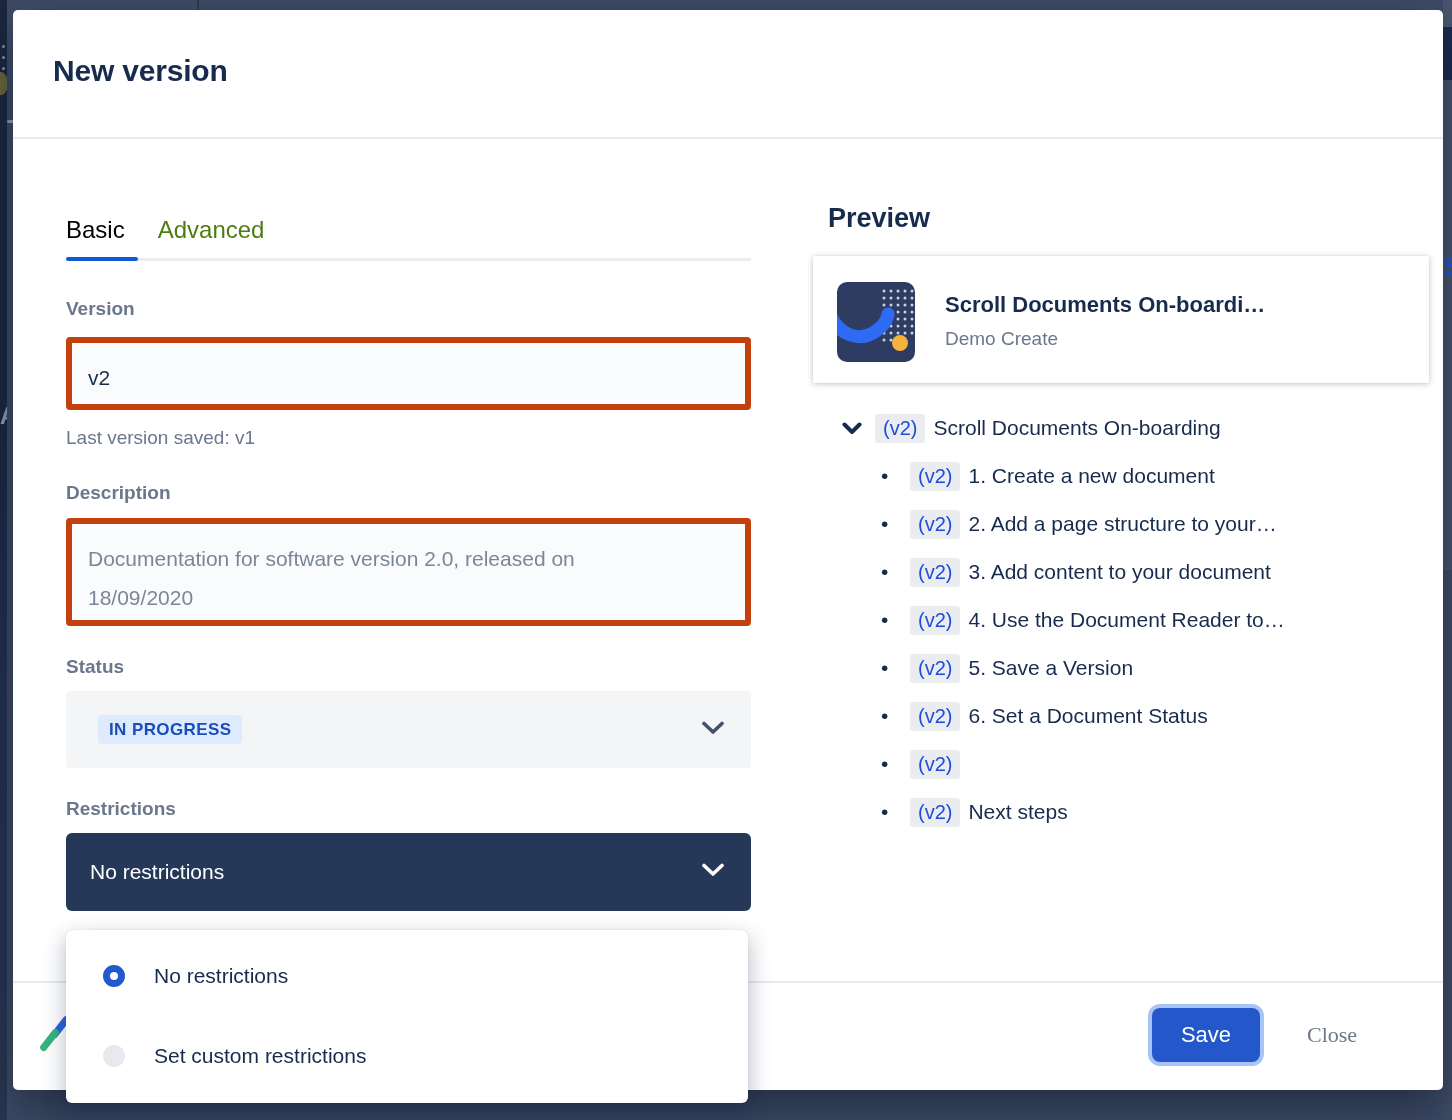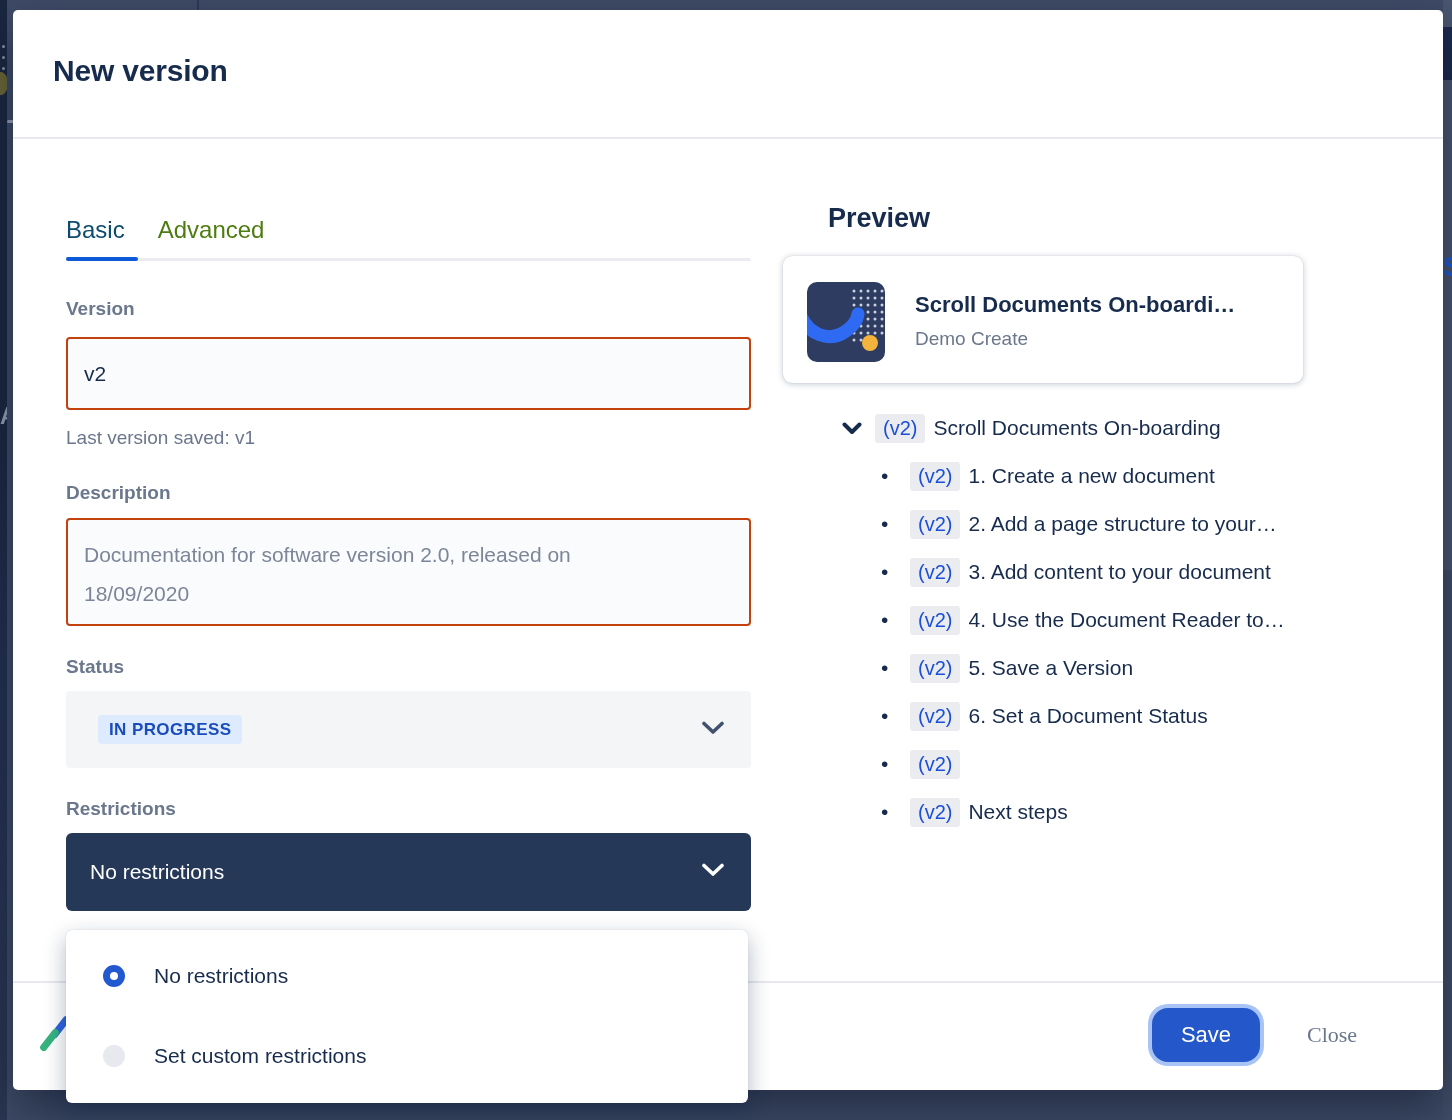--- a/index.html
+++ b/index.html
@@ -24,62 +24,62 @@
 
   
   .modal{position:absolute;left:13px;top:10px;width:1430px;height:1080px;background:#FFFFFF;
     border-radius:5px;box-shadow:0 20px 45px rgba(10,18,38,.5);}
   .modal-title{position:absolute;left:40px;top:44px;font-size:30px;font-weight:600;color:#172B4D;letter-spacing:-0.2px;}
   .hdr-divider{position:absolute;left:0;top:127px;width:100%;height:2px;background:#E7E9ED;}
 
   
   .tabs{position:absolute;left:53px;top:206px;display:flex;gap:33px;}
   .tab{font-size:24px;color:#4d7c0f;font-weight:500;cursor:pointer;}
-  .tab.active{color:#0c4a6e;}
+  .tab.active{color:#000000;}
   .tab-track{position:absolute;left:53px;top:248px;width:685px;height:3px;background:#EBECF0;border-radius:2px;}
   .tab-underline{position:absolute;left:53px;top:247px;width:72px;height:4px;background:#0C5AD8;border-radius:2px;}
 
   
   .field-label{position:absolute;left:53px;font-size:19px;font-weight:700;color:#6B778C;}
-  .text-input{position:absolute;left:53px;width:685px;background:#FAFBFC;border:2px solid #c2410c;border-radius:4px;box-sizing:border-box;}
+  .text-input{position:absolute;left:53px;width:685px;background:#FAFBFC;border:6px solid #c2410c;border-radius:4px;box-sizing:border-box;}
   .input-version{top:327px;height:73px;}
   .input-version .val{position:absolute;left:16px;top:0;line-height:69px;font-size:21px;color:#172B4D;}
   .helper{position:absolute;left:53px;top:417px;font-size:19px;color:#6B778C;}
   .input-desc{top:508px;height:108px;}
   .input-desc .ph{position:absolute;left:16px;top:15px;width:560px;font-size:21px;line-height:39px;color:#7C8698;}
 
   .select{position:absolute;left:53px;width:685px;border-radius:4px;}
   .select-status{top:681px;height:77px;background:#F4F5F7;}
   .lozenge{position:absolute;left:32px;top:24px;height:29px;line-height:29px;padding:0 11px;background:#DEEBFF;
     border-radius:4px;font-size:17px;font-weight:700;letter-spacing:.4px;color:#1A4DBC;text-align:center;}
   .chev{position:absolute;right:26px;top:50%;transform:translateY(-50%);}
   .select-restr{top:823px;height:78px;background:#253858;border-radius:6px;}
   .select-restr .val{position:absolute;left:24px;top:0;line-height:78px;font-size:21px;color:#FFFFFF;}
 
   
   .ftr-divider{position:absolute;left:0;top:971px;width:100%;height:2px;background:#E7E9ED;}
   .slash{position:absolute;width:7px;height:26px;border-radius:4px;transform:rotate(38deg);}
   .slash-blue{left:44px;top:1004px;background:#2E62DE;}
   .slash-green{left:33px;top:1017px;background:#36B37E;}
-  .save-btn{position:absolute;left:1139px;top:998px;width:108px;height:54px;background:#2457C9;border-radius:16px;
+  .save-btn{position:absolute;left:1139px;top:998px;width:108px;height:54px;background:#2457C9;border-radius:8px;
     box-shadow:0 0 0 4px #A8C3F5;color:#fff;font-size:22px;text-align:center;line-height:54px;cursor:pointer;}
   .close-btn{position:absolute;left:1294px;top:1012px;font-size:22px;color:#6B778C;cursor:pointer;font-family:Liberation Serif, serif;}
 
   
   .dd-panel{position:absolute;left:53px;top:920px;width:682px;height:173px;background:#fff;border-radius:6px;
     box-shadow:0 8px 22px rgba(9,30,66,.32), 0 0 1px rgba(9,30,66,.25);z-index:5;}
   .dd-opt{position:absolute;left:0;width:100%;height:70px;cursor:pointer;}
   .dd-opt .radio{position:absolute;left:37px;top:50%;transform:translateY(-50%);width:22px;height:22px;border-radius:50%;box-sizing:border-box;}
   .radio.on{background:#fff;border:7px solid #2359CE;}
   .radio.off{background:#E7E9EE;}
   .dd-opt .olabel{position:absolute;left:88px;top:50%;transform:translateY(-50%);font-size:21px;color:#172B4D;}
 
   
   .pv-heading{position:absolute;left:815px;top:193px;font-size:27px;font-weight:700;color:#172B4D;}
-  .pv-card{position:absolute;left:770px;top:246px;width:520px;height:127px;background:#fff;border-radius:9px;
+  .pv-card{position:absolute;left:800px;top:246px;width:616px;height:127px;background:#fff;border-radius:1px;
     box-shadow:0 1px 6px rgba(9,30,66,.25), 0 0 1px rgba(9,30,66,.2);}
   .doc-icon{position:absolute;left:24px;top:26px;width:78px;height:80px;border-radius:10px;background:#2D3C60;overflow:hidden;}
   .pv-card-title{position:absolute;left:132px;top:36px;font-size:22px;font-weight:700;color:#172B4D;}
   .pv-card-sub{position:absolute;left:132px;top:72px;font-size:19px;color:#6B778C;}
 
   .tree{position:absolute;left:815px;top:394px;width:590px;}
   .trow{height:48px;display:flex;align-items:center;font-size:21px;color:#172B4D;white-space:nowrap;}
   .trow .chip{background:#EAECF0;border-radius:3px;padding:3px 8px;font-size:20px;color:#1d4ed8;margin-right:8px;}
   .trow.root .tchev{margin-left:14px;margin-right:13px;display:flex;align-items:center;cursor:pointer;}
   .trow.child{padding-left:50px;}

